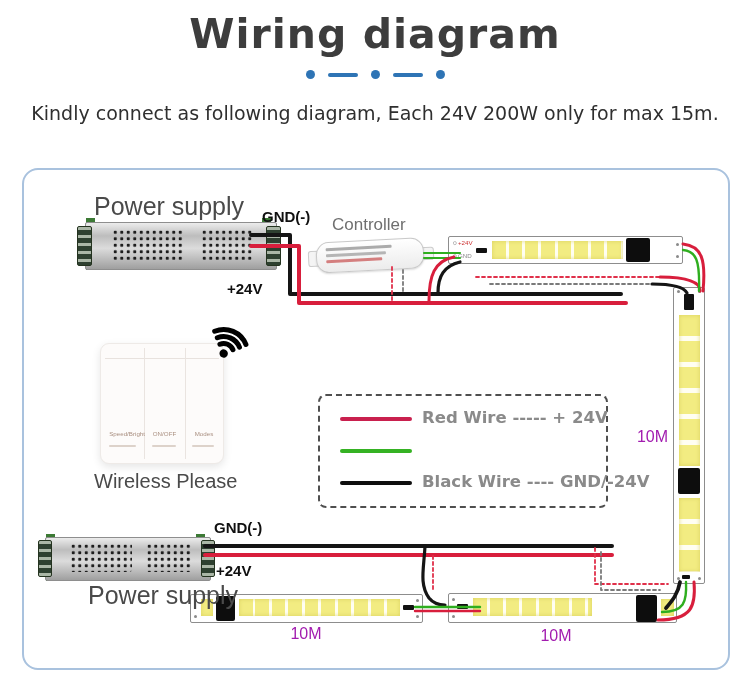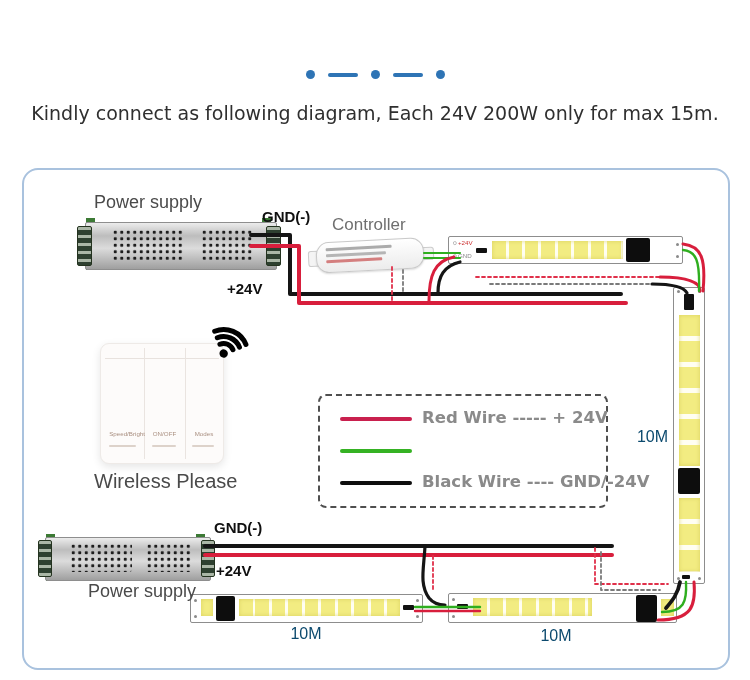--- a/index.html
+++ b/index.html
@@ -8,24 +8,24 @@
   
   .title{position:absolute;top:10px;left:0;width:750px;text-align:center;margin:0;
          font-family:"DejaVu Sans",sans-serif;font-size:41px;font-weight:bold;color:#3d3d3d;letter-spacing:1px;}
   .deco{position:absolute;top:70px;left:0;width:750px;display:flex;justify-content:center;align-items:center;gap:13px;}
   .deco .dot{width:9px;height:9px;border-radius:50%;background:#2e74b5;}
   .deco .dash{width:30px;height:4px;border-radius:2px;background:#2e74b5;}
   .subtitle{position:absolute;top:101px;left:0;width:750px;text-align:center;
             font-family:"DejaVu Sans",sans-serif;font-size:19px;font-weight:500;color:#2f2f2f;line-height:1.35;}
   
   .panel{position:absolute;left:22px;top:168px;width:704px;height:498px;border:2px solid #a9c2de;border-radius:16px;background:#fff;}
-  .lbl{position:absolute;color:#4a4a4a;font-size:18px;z-index:6;}
+  .lbl{position:absolute;color:#4a4a4a;font-size:25px;z-index:6;}
   .wire-lbl{position:absolute;color:#101010;font-size:15px;font-weight:bold;z-index:6;}
   .ctrl-lbl{position:absolute;color:#6f6f6f;font-size:17px;z-index:6;}
-  .len-lbl{position:absolute;color:#0c4a6e;font-size:16px;z-index:6;}
+  .len-lbl{position:absolute;color:#a21caf;font-size:16px;z-index:6;}
   
   .psu{position:absolute;z-index:2;}
   .psu .tab{position:absolute;background:#3c7a35;width:9px;height:7px;}
   .psu .body{position:absolute;border:1px solid #8e8e8e;border-radius:2px;
              background:linear-gradient(180deg,#ececec 0%,#bdbdbd 28%,#dcdcdc 55%,#9f9f9f 100%);}
   .psu .holes{position:absolute;border-radius:3px;
               background-image:radial-gradient(circle,#1d1d1d 1.6px,transparent 1.9px);
               background-size:6.5px 6.5px;}
   .psu .term{position:absolute;border-radius:2px;border:1px solid #24331f;
              background:repeating-linear-gradient(180deg,#aab6a6 0 3px,#2e4030 3px 8px);}
@@ -65,20 +65,21 @@
                  font-size:16.5px;font-weight:600;color:#8a8a8a;white-space:nowrap;}
   .sw-red{background:#c9204e;} .sw-green{background:#35b223;} .sw-black{background:#0e0e0e;}
   
   .wires{position:absolute;left:0;top:0;z-index:5;pointer-events:none;}
 </style>
 </head>
 <body>
 
 <div class="canvas">
 
+  <h1 class="title">Wiring diagram</h1>
   <div class="deco">
     <span class="dot"></span>
     <span class="dash"></span>
     <span class="dot"></span>
     <span class="dash"></span>
     <span class="dot"></span>
   </div>
   <div class="subtitle">
     <div>Kindly connect as following diagram, Each 24V 200W only for max 15m.</div>
   </div>

